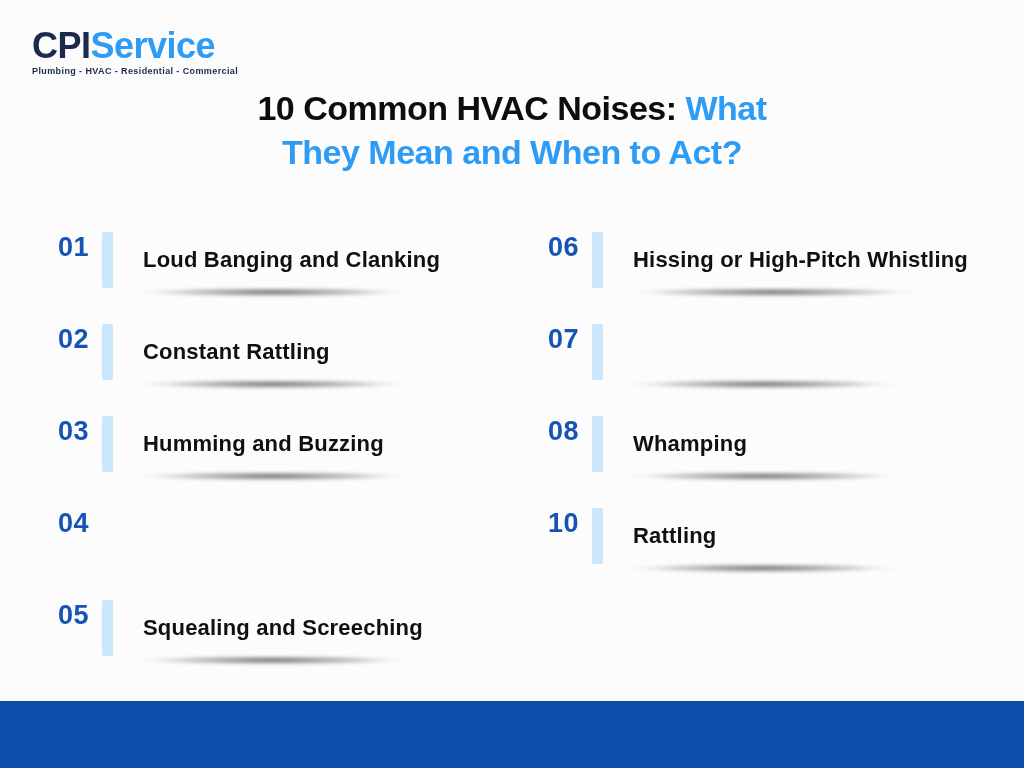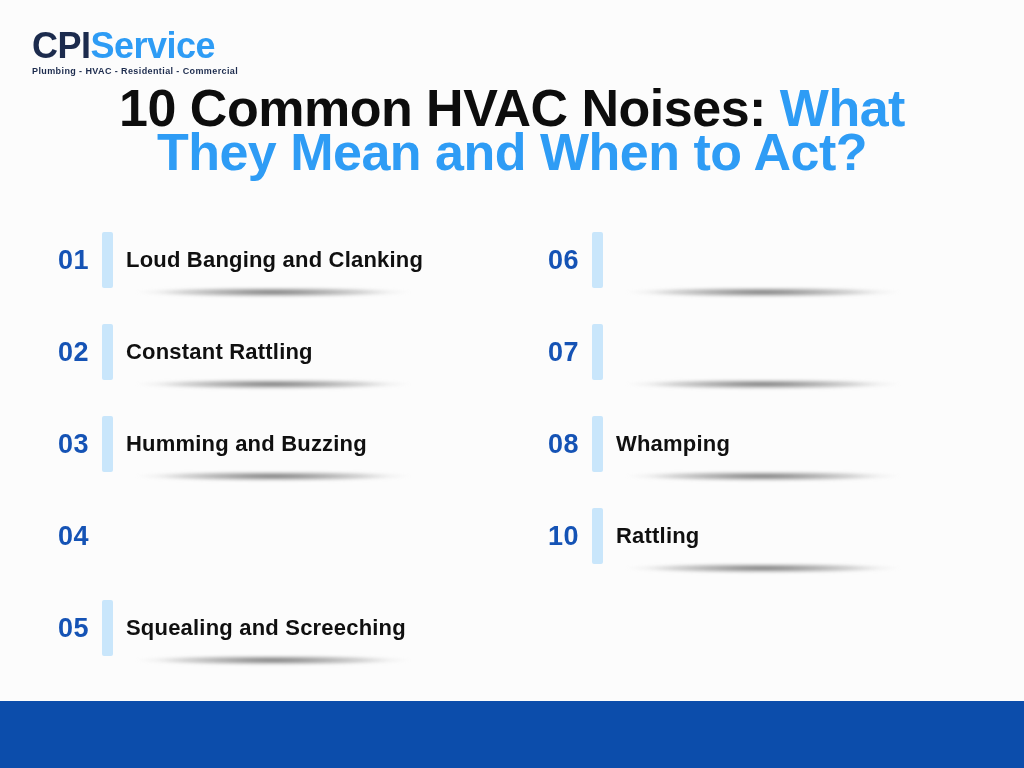--- a/index.html
+++ b/index.html
@@ -20,46 +20,46 @@
   .logo-tagline {
     margin-top:2px;
     font-size:9px; font-weight:700;
     color:#1c2b4d; letter-spacing:0.4px;
   }
 
   
   .title {
     position:absolute; top:86px; left:0; right:0;
     text-align:center;
-    font-size:52px; font-weight:800; letter-spacing:-0.5px;
+    font-size:34px; font-weight:800; letter-spacing:-0.5px;
     line-height:44px;
     color:#0d0d0d;
   }
   .title .accent { color:#2e9cf5; }
 
   
   .grid {
     position:absolute; top:232px; left:58px;
     display:flex; gap:90px;
   }
   .col { display:flex; flex-direction:column; gap:36px; width:400px; }
 
-  .item { display:flex; align-items:center; height:56px; }
+  .item { display:flex; align-items:flex-start; height:56px; }
   .num {
     width:44px; flex:0 0 44px;
     font-size:27px; font-weight:800;
     color:#1553b5; letter-spacing:0.5px;
   }
   .card { position:relative; display:flex; align-items:center; height:56px; flex:1; }
   .bar {
     width:11px; height:56px; flex:0 0 11px;
     background:#c9e6fb; border-radius:2px;
   }
   .label {
-    margin-left:13px;
+    margin-left:30px;
     font-size:22px; font-weight:800;
     color:#101010; letter-spacing:0.2px;
     white-space:nowrap;
   }
   .row-shadow {
     position:absolute; left:4px; right:18px; bottom:-11px; height:11px;
     background:radial-gradient(ellipse 52% 62% at 50% 38%,
       rgba(35,35,35,0.6) 0%,
       rgba(90,90,90,0.28) 50%,
       rgba(160,160,160,0.1) 68%,
@@ -127,20 +127,21 @@
         <div class="row-shadow"></div>
       </div>
     </div>
   </div>
 
   <div class="col">
     <div class="item">
       <span class="num">06</span>
       <div class="card">
         <div class="bar"></div>
+        <span class="label">Hissing or High-Pitch Whistling</span>
         <div class="row-shadow"></div>
       </div>
     </div>
     <div class="item">
       <span class="num">07</span>
       <div class="card">
         <div class="bar"></div>
         <div class="row-shadow"></div>
       </div>
     </div>

